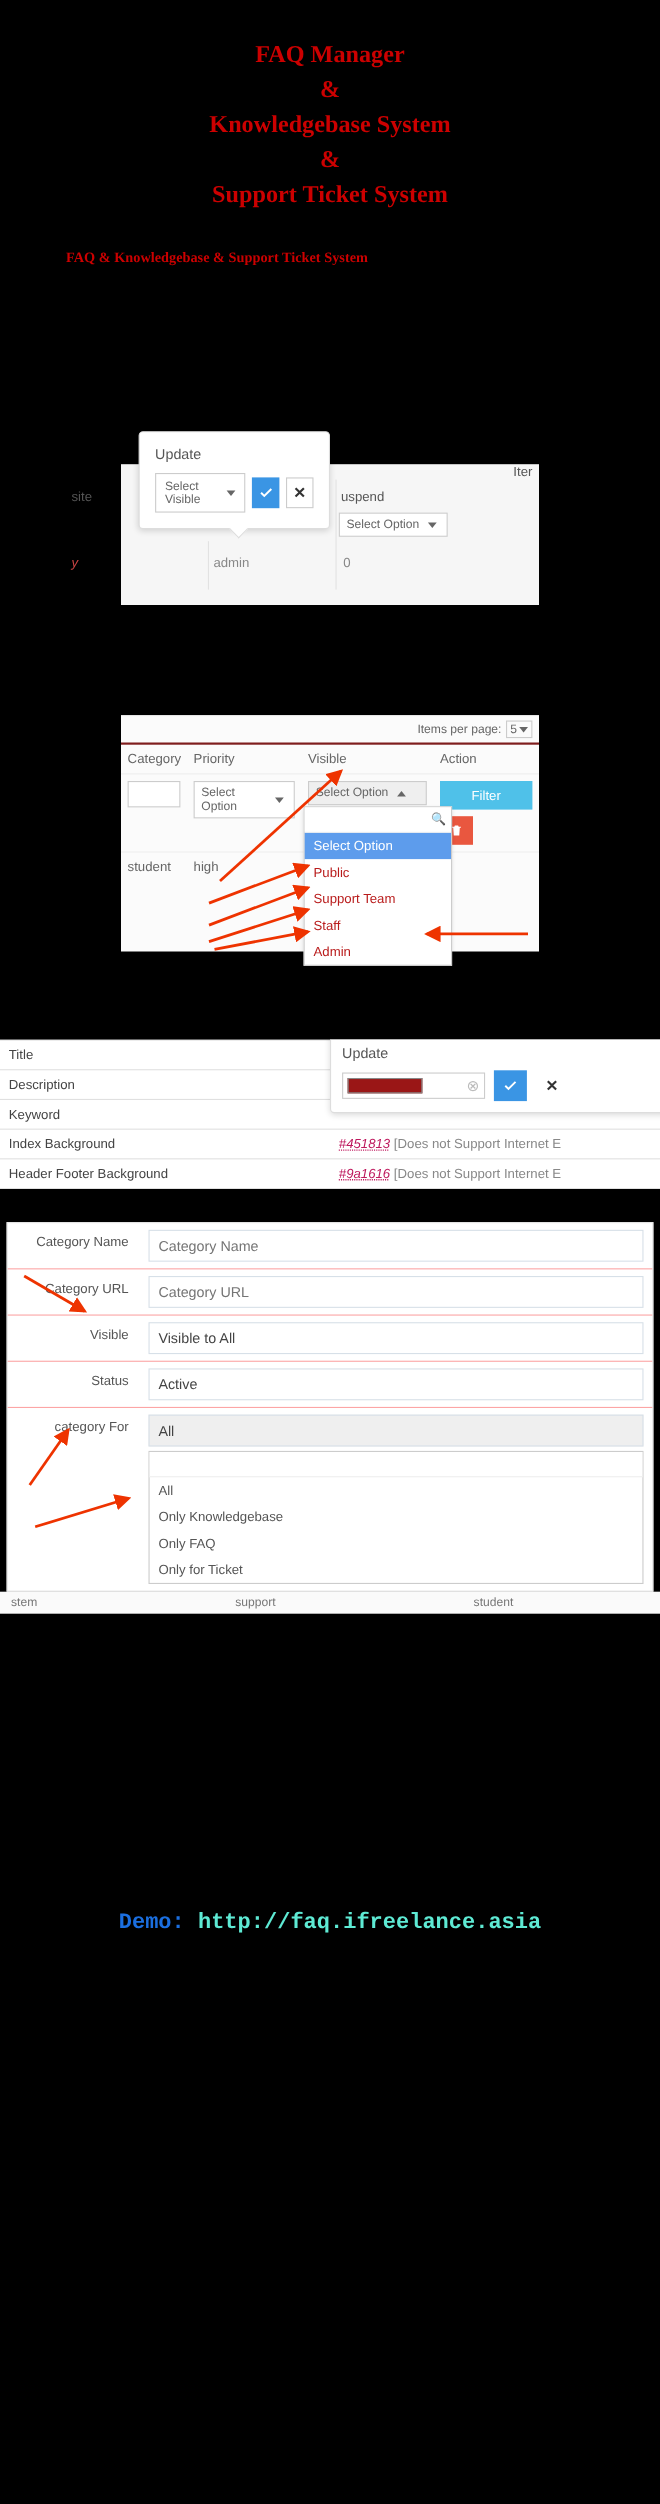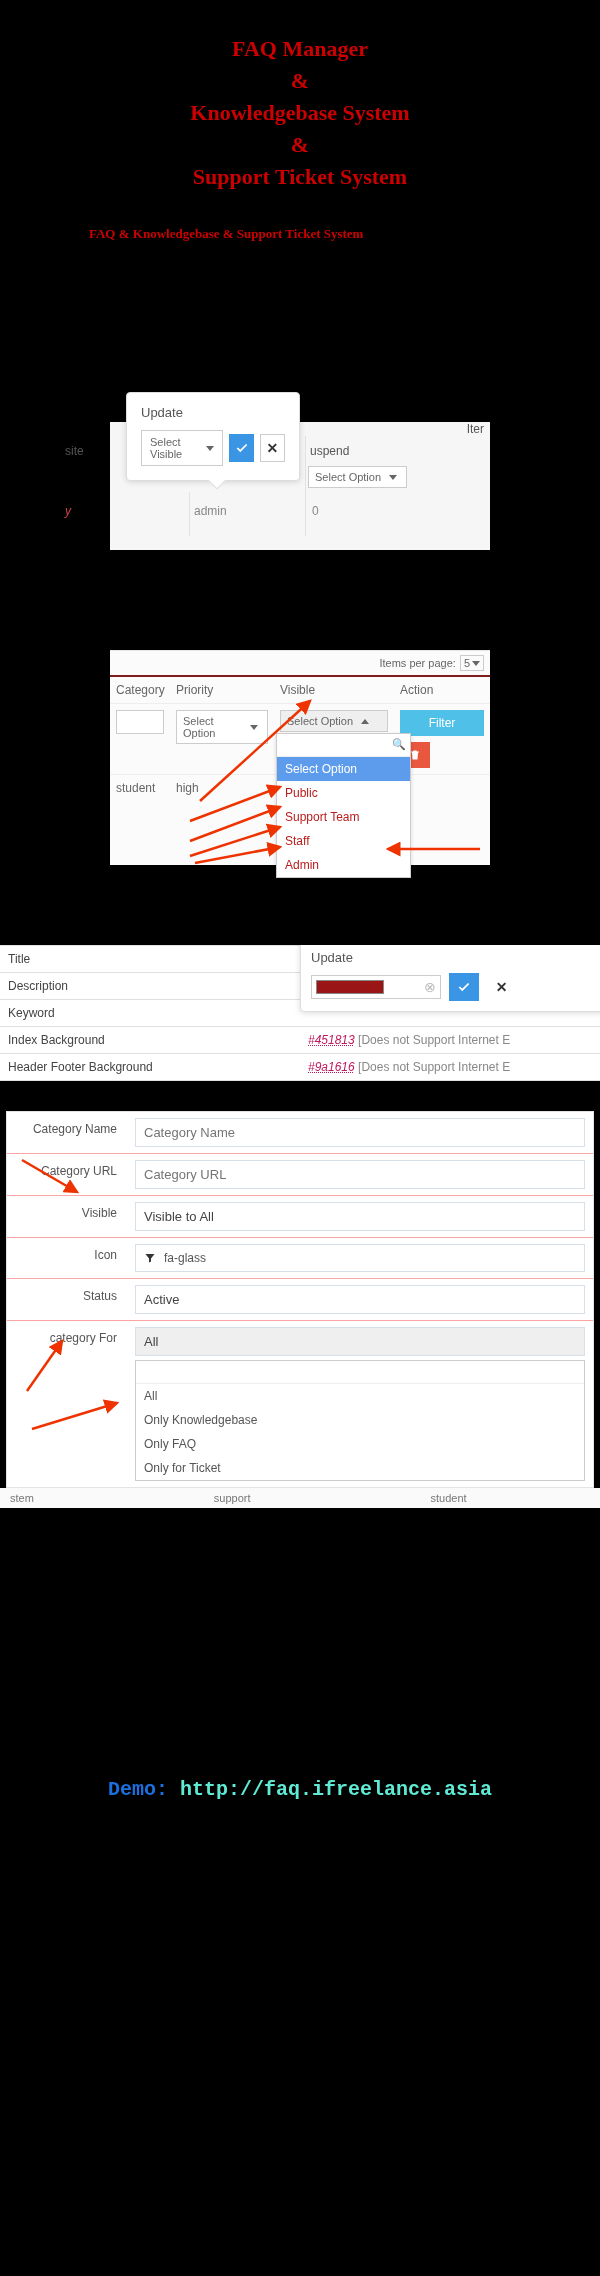--- a/index.html
+++ b/index.html
@@ -20,21 +20,20 @@
     font-weight: bold;
     margin: 6px 0;
   }
   .subtitle {
     font-family: Georgia, "Times New Roman", serif;
     color: #c00;
     font-size: 13px;
     font-weight: bold;
     text-align: left;
     padding: 20px 0 30px 60px;
-    margin-left: 29px;
   }
   .spacer { height: 150px; }
   .spacer-sm { height: 100px; }
   .spacer-md { height: 80px; }
   .panel {
     background: #f6f6f6;
     margin: 0 110px;
     height: 128px;
     position: relative;
     font-size: 12px;
@@ -371,31 +370,20 @@
       <line x1="15" y1="10" x2="70" y2="42" class="arrow-red" marker-end="url(#ah2)"></line>
     </svg>
   </div>
   <div class="f-row">
     <div class="f-lab">Visible</div>
     <div class="f-val">
         <div class="f-input sel">Visible to All</div>
       </div>
   </div>
   <div class="f-row">
-    <div class="f-lab">Icon</div>
-    <div class="f-val">
-      <div class="f-ic">
-        <svg class="funnel" viewBox="0 0 24 24" fill="#333">
-            <path d="M3 4h18l-7 9v6l-4 2v-8L3 4z"></path>
-          </svg>
-        <span>fa-glass</span>
-      </div>
-    </div>
-  </div>
-  <div class="f-row">
     <div class="f-lab">Status</div>
     <div class="f-val">
         <div class="f-input sel">Active</div>
       </div>
   </div>
   <div class="f-row" style="border-bottom:none;">
     <div class="f-lab">category For</div>
     <div class="f-val">
       <div class="f-input sel" style="background:#efefef;">All</div>
       <div class="f-dd">

